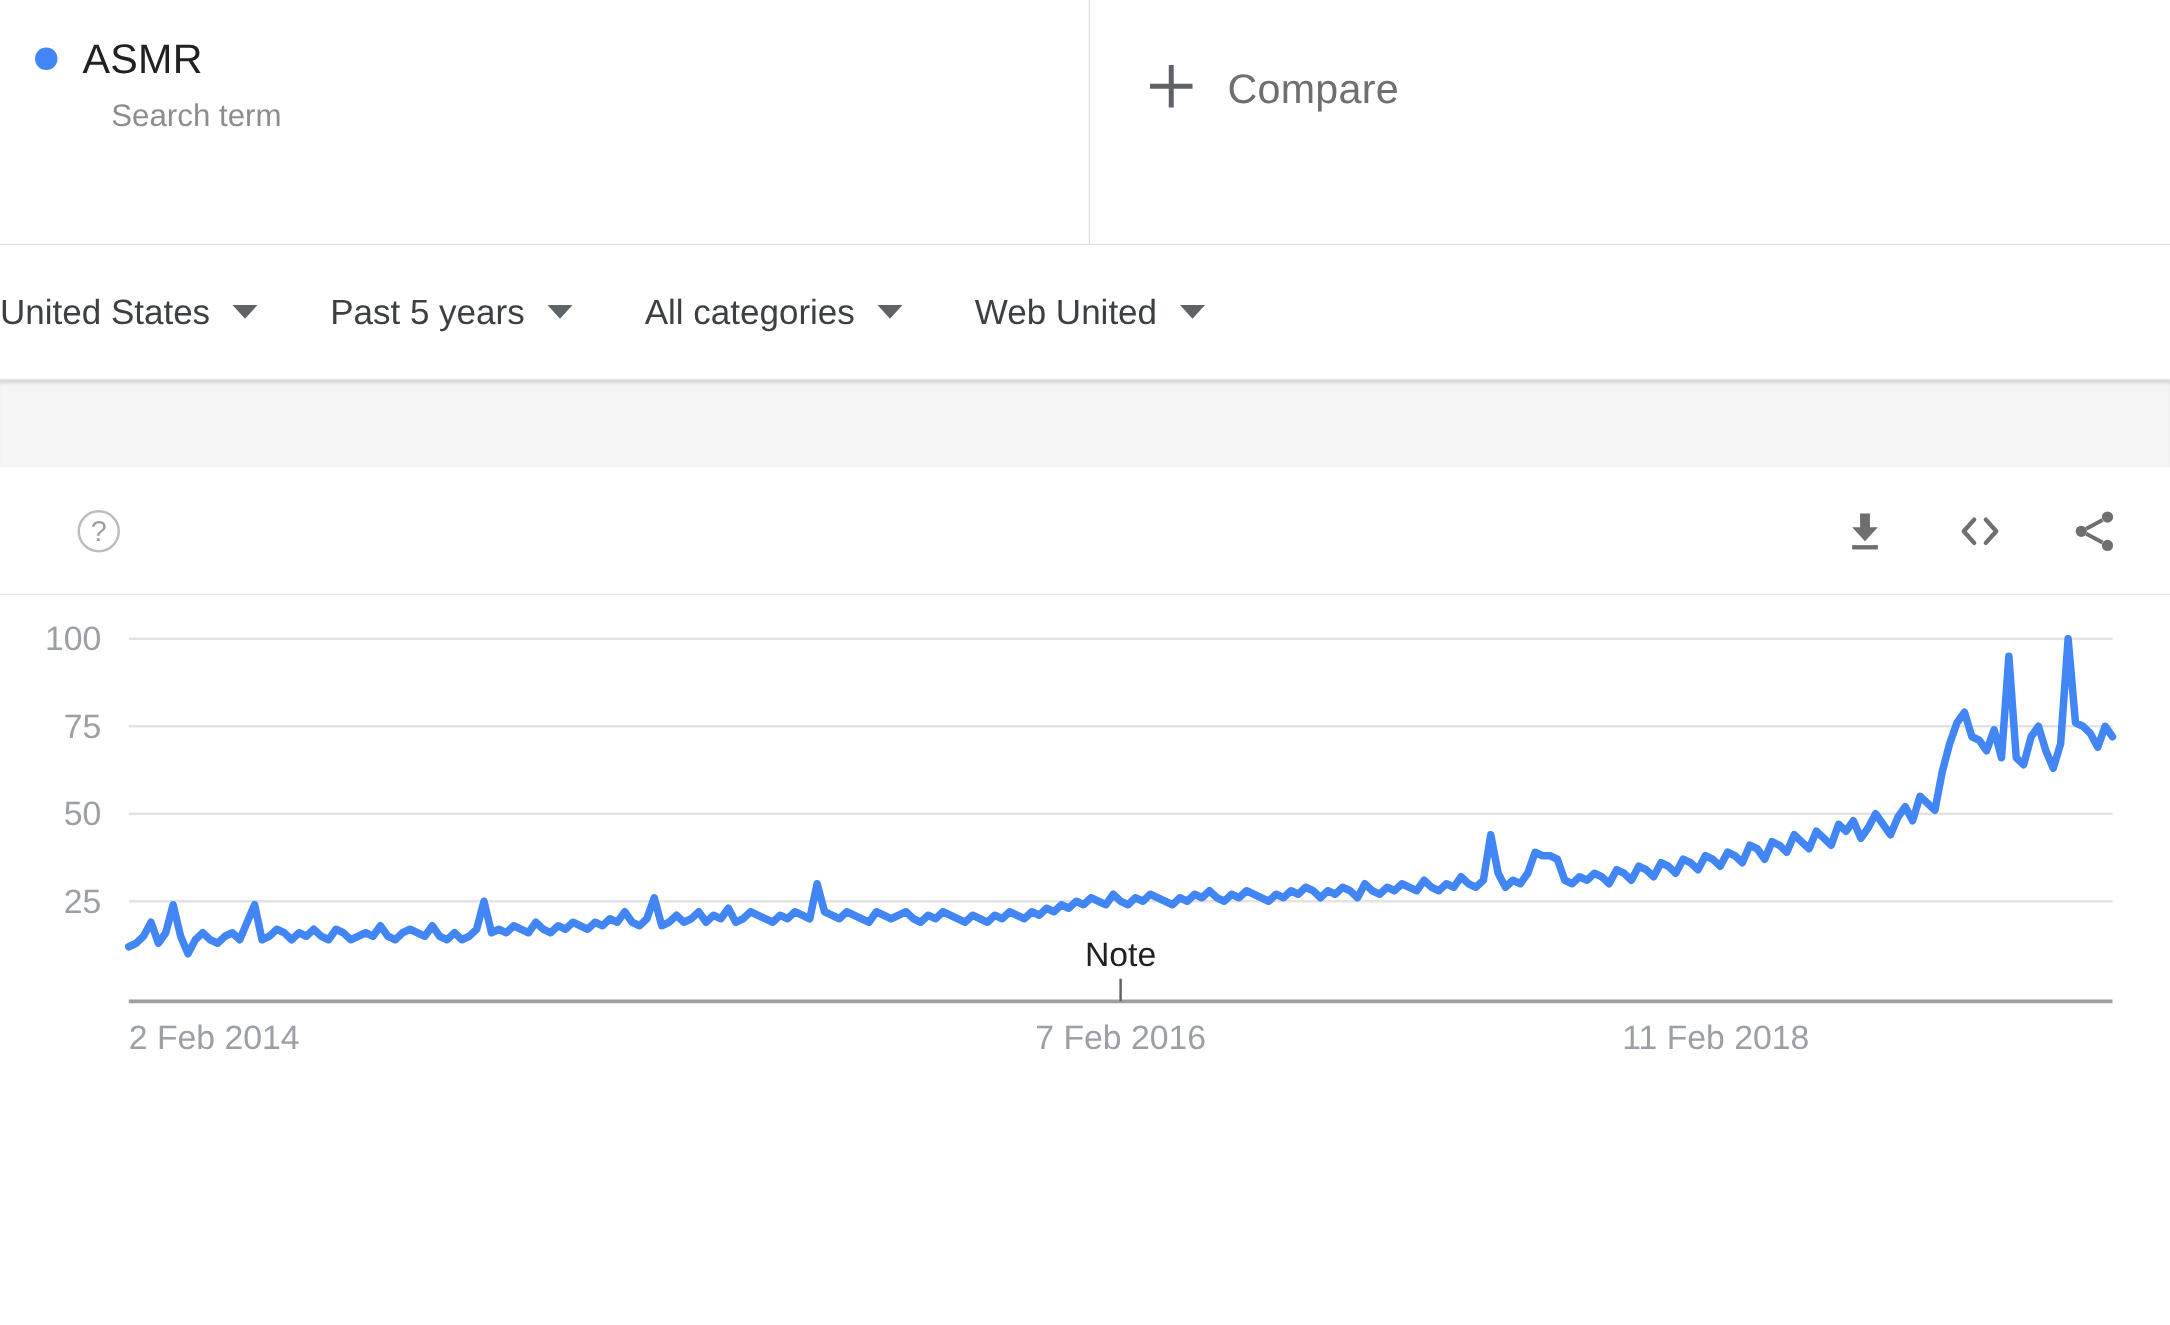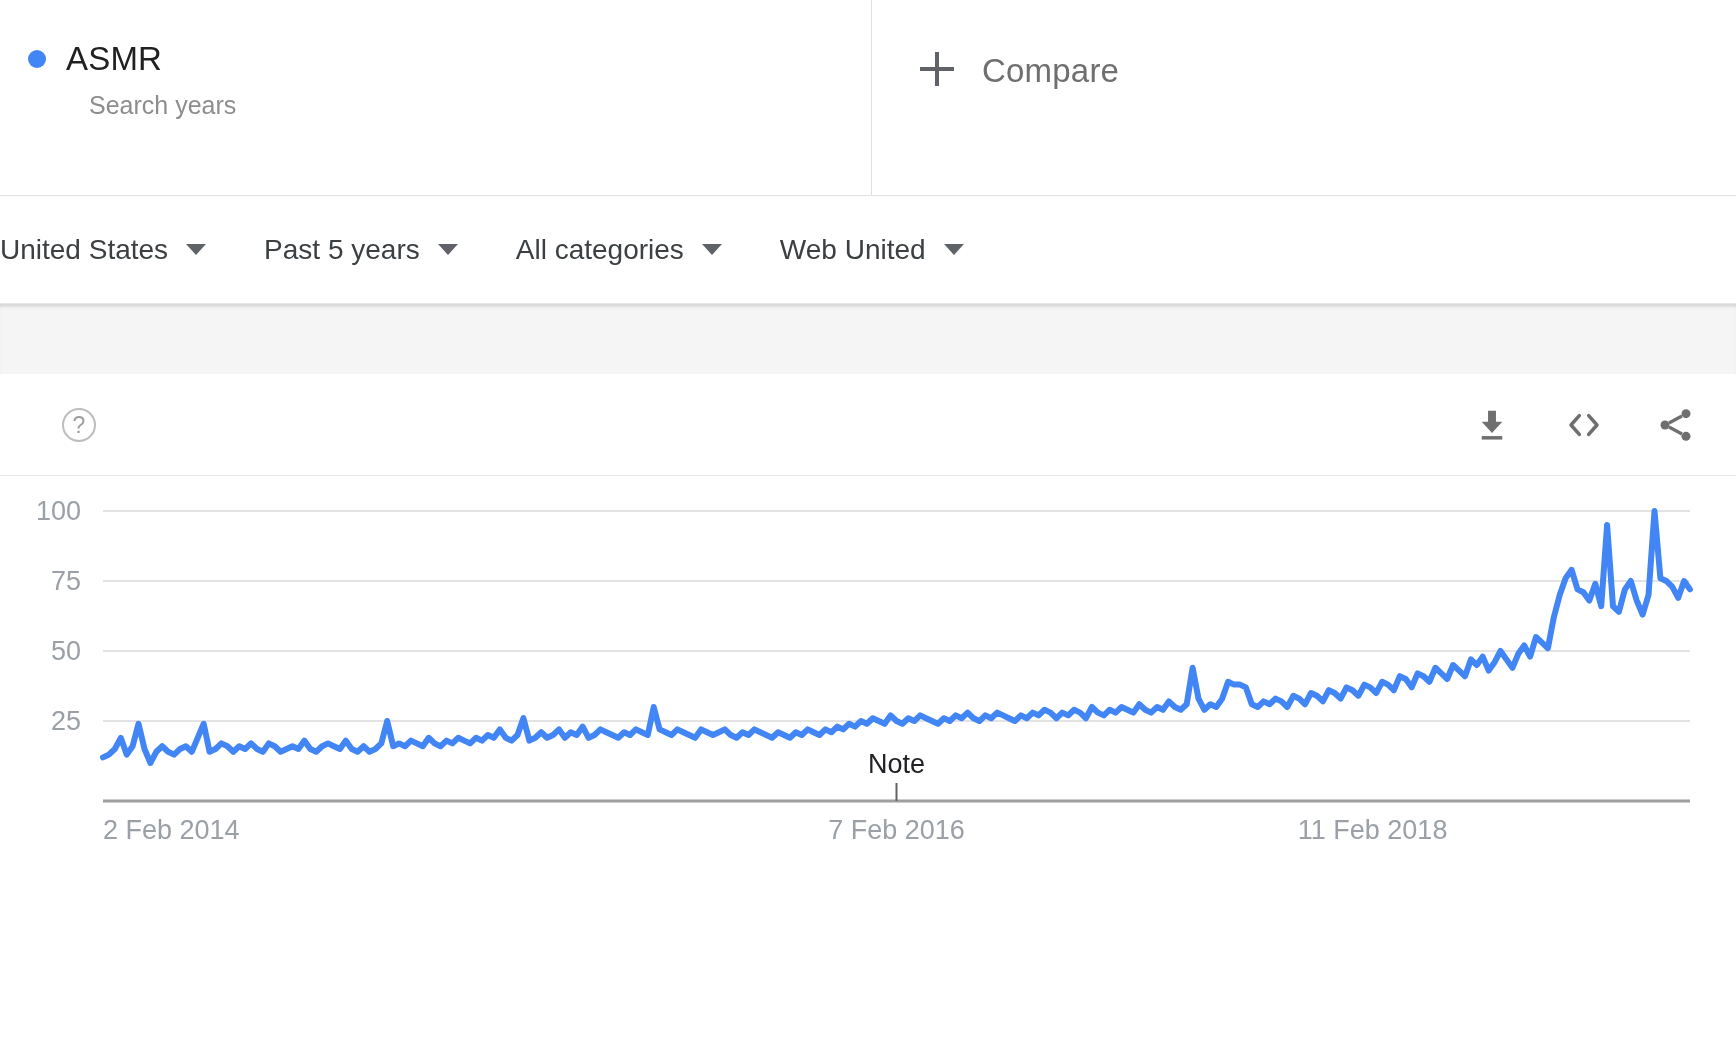--- a/index.html
+++ b/index.html
@@ -12,21 +12,21 @@
 
   
   .term-bar {
     position: relative;
     height: 196px;
     display: flex;
     border-bottom: 1px solid #e0e0e0;
   }
   .term-card {
     width: 872px;
-    padding: 40px 0 0 24px;
+    padding: 28px 0 0 24px;
     border-right: 1px solid #e0e0e0;
   }
   .term-row { display: flex; align-items: center; gap: 20px; }
   .term-dot {
     width: 18px; height: 18px; border-radius: 50%;
     background: #4285f4; flex: none;
     margin-left: 4px;
   }
   .term-name {
     font-size: 33px; color: #212121; letter-spacing: .2px;
@@ -106,21 +106,21 @@
 </style>
 </head>
 <body>
 
 <div class="term-bar">
   <div class="term-card">
     <div class="term-row">
       <span class="term-dot"></span>
       <span class="term-name">ASMR</span>
     </div>
-    <div class="term-sub">Search years</div>
+    <div class="term-sub">Search term</div>
   </div>
   <div class="compare-card">
     <button class="compare-btn">
       <span class="plus-icon"></span>
       <span class="compare-label">Compare</span>
     </button>
   </div>
 </div>
 
 <div class="filter-bar">

